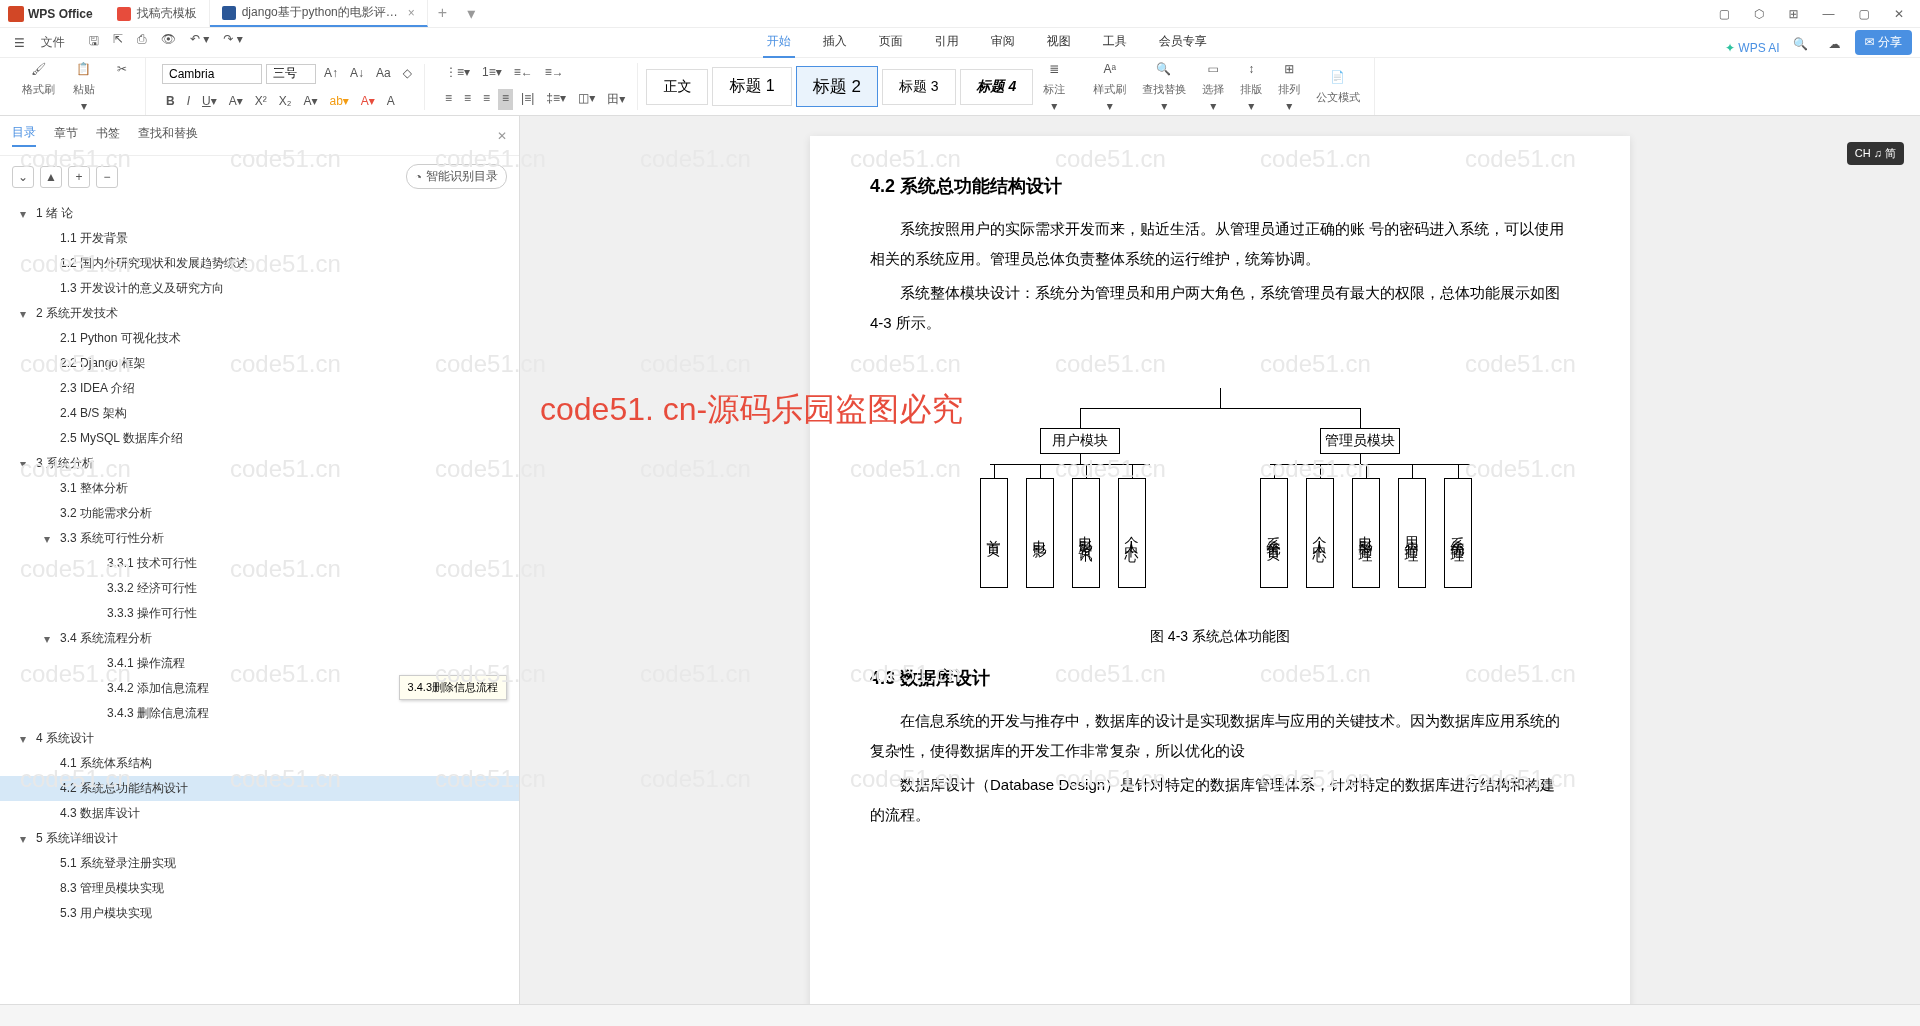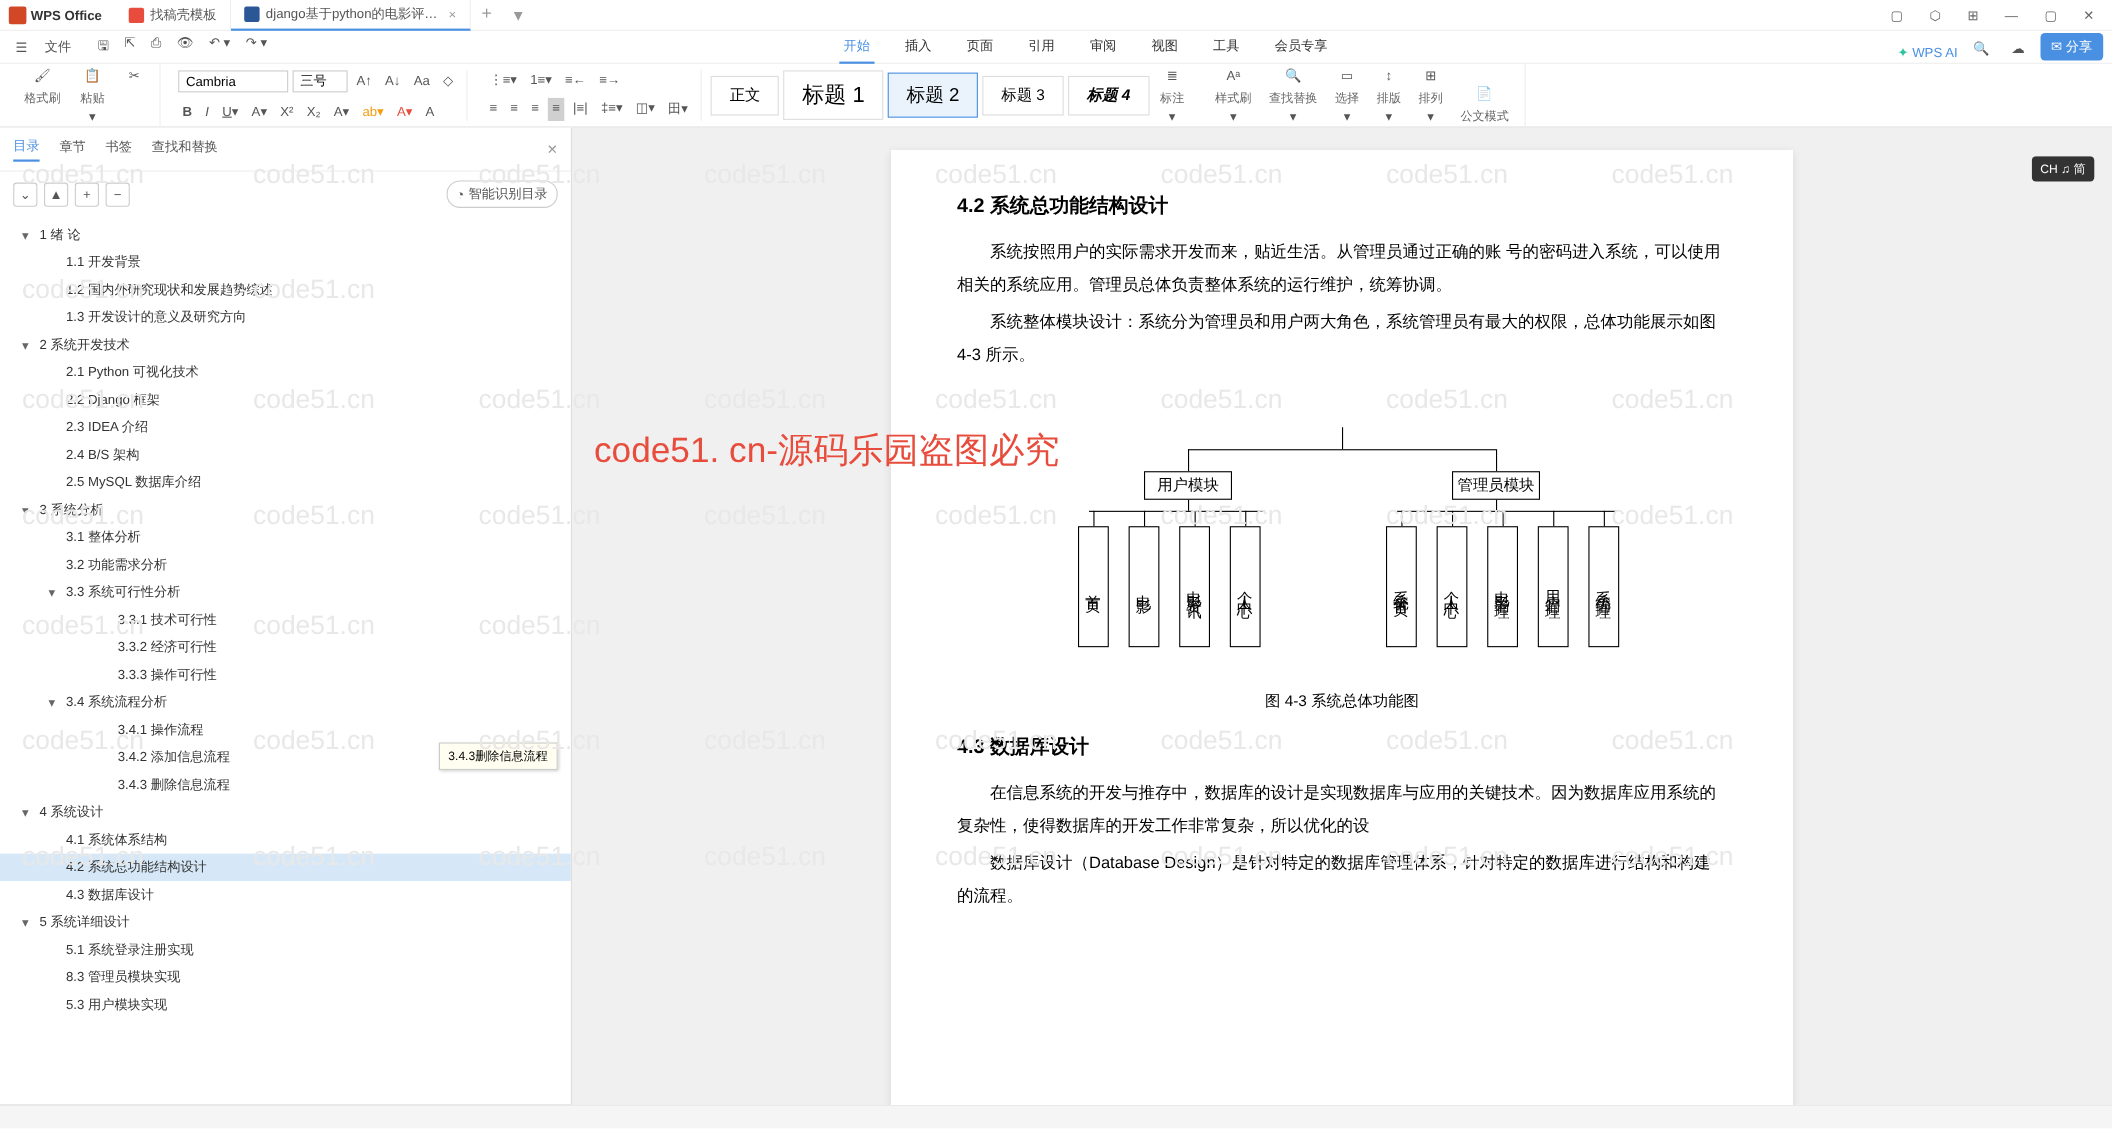--- a/index.html
+++ b/index.html
@@ -22,21 +22,21 @@
 .menu-icon{padding:4px 6px;color:#555;cursor:pointer}
 .quick{display:flex;gap:2px;margin-left:8px}
 .menu-tabs{display:flex;margin-left:auto;margin-right:auto;gap:24px}
 .menu-tab{padding:6px 4px;color:#333;cursor:pointer}
 .menu-tab.active{color:#4a90e2;border-bottom:2px solid #4a90e2;font-weight:500}
 .menu-right{display:flex;align-items:flex-end;gap:8px;color:#555}
 .wps-ai{color:#4a90e2;font-weight:500}
 .share-btn{background:#4a90e2;color:#fff;padding:4px 10px;border-radius:4px;cursor:pointer}
 .ribbon{height:58px;display:flex;align-items:center;padding:0 8px;border-bottom:1px solid #ddd;gap:8px}
 .ribbon-group{display:flex;flex-direction:column;align-items:center;padding:0 8px;border-right:1px solid #eee;height:100%;justify-content:center}
-.ribbon-group-h{display:flex;align-items:flex-end;gap:4px;padding:0 8px;border-right:1px solid #eee}
+.ribbon-group-h{display:flex;align-items:center;gap:4px;padding:0 8px;border-right:1px solid #eee}
 .rg-icons{display:flex;gap:6px}
 .rg-label{font-size:11px;color:#666;margin-top:2px}
 .rbtn{display:flex;flex-direction:column;align-items:center;gap:2px;padding:2px 6px;cursor:pointer;color:#555}
 .rbtn-icon{width:18px;height:18px;display:flex;align-items:center;justify-content:center}
 .font-select{border:1px solid #ccc;padding:2px 6px;width:100px;background:#fff}
 .size-select{border:1px solid #ccc;padding:2px 6px;width:50px;background:#fff}
 .fmt-row{display:flex;gap:4px;margin-top:4px}
 .fmt-btn{padding:2px 4px;cursor:pointer;color:#555}
 .style-gallery{display:flex;gap:4px;align-items:center}
 .style-item{border:1px solid #ddd;padding:8px 16px;cursor:pointer;font-size:14px}
@@ -182,21 +182,21 @@
       <span class="fmt-btn">≡</span>
       <span class="fmt-btn" style="background:#d0d0d0">≡</span>
       <span class="fmt-btn">|≡|</span>
       <span class="fmt-btn">‡≡▾</span>
       <span class="fmt-btn">◫▾</span>
       <span class="fmt-btn">田▾</span>
     </div>
   </div>
   <div class="style-gallery">
     <div class="style-item">正文</div>
-    <div class="style-item" style="font-size:20px">标题 1</div>
+    <div class="style-item" style="font-size:16px">标题 1</div>
     <div class="style-item active" style="font-size:17px">标题 2</div>
     <div class="style-item">标题 3</div>
     <div class="style-item" style="font-style:italic;font-weight:bold">标题 4</div>
     <div class="rbtn"><div class="rbtn-icon">≣</div><span class="rg-label">标注</span>▾</div>
   </div>
   <div class="ribbon-group-h">
     <div class="rbtn"><div class="rbtn-icon">Aᵃ</div><span class="rg-label">样式刷</span>▾</div>
     <div class="rbtn"><div class="rbtn-icon">🔍</div><span class="rg-label">查找替换</span>▾</div>
     <div class="rbtn"><div class="rbtn-icon">▭</div><span class="rg-label">选择</span>▾</div>
     <div class="rbtn"><div class="rbtn-icon">↕</div><span class="rg-label">排版</span>▾</div>

